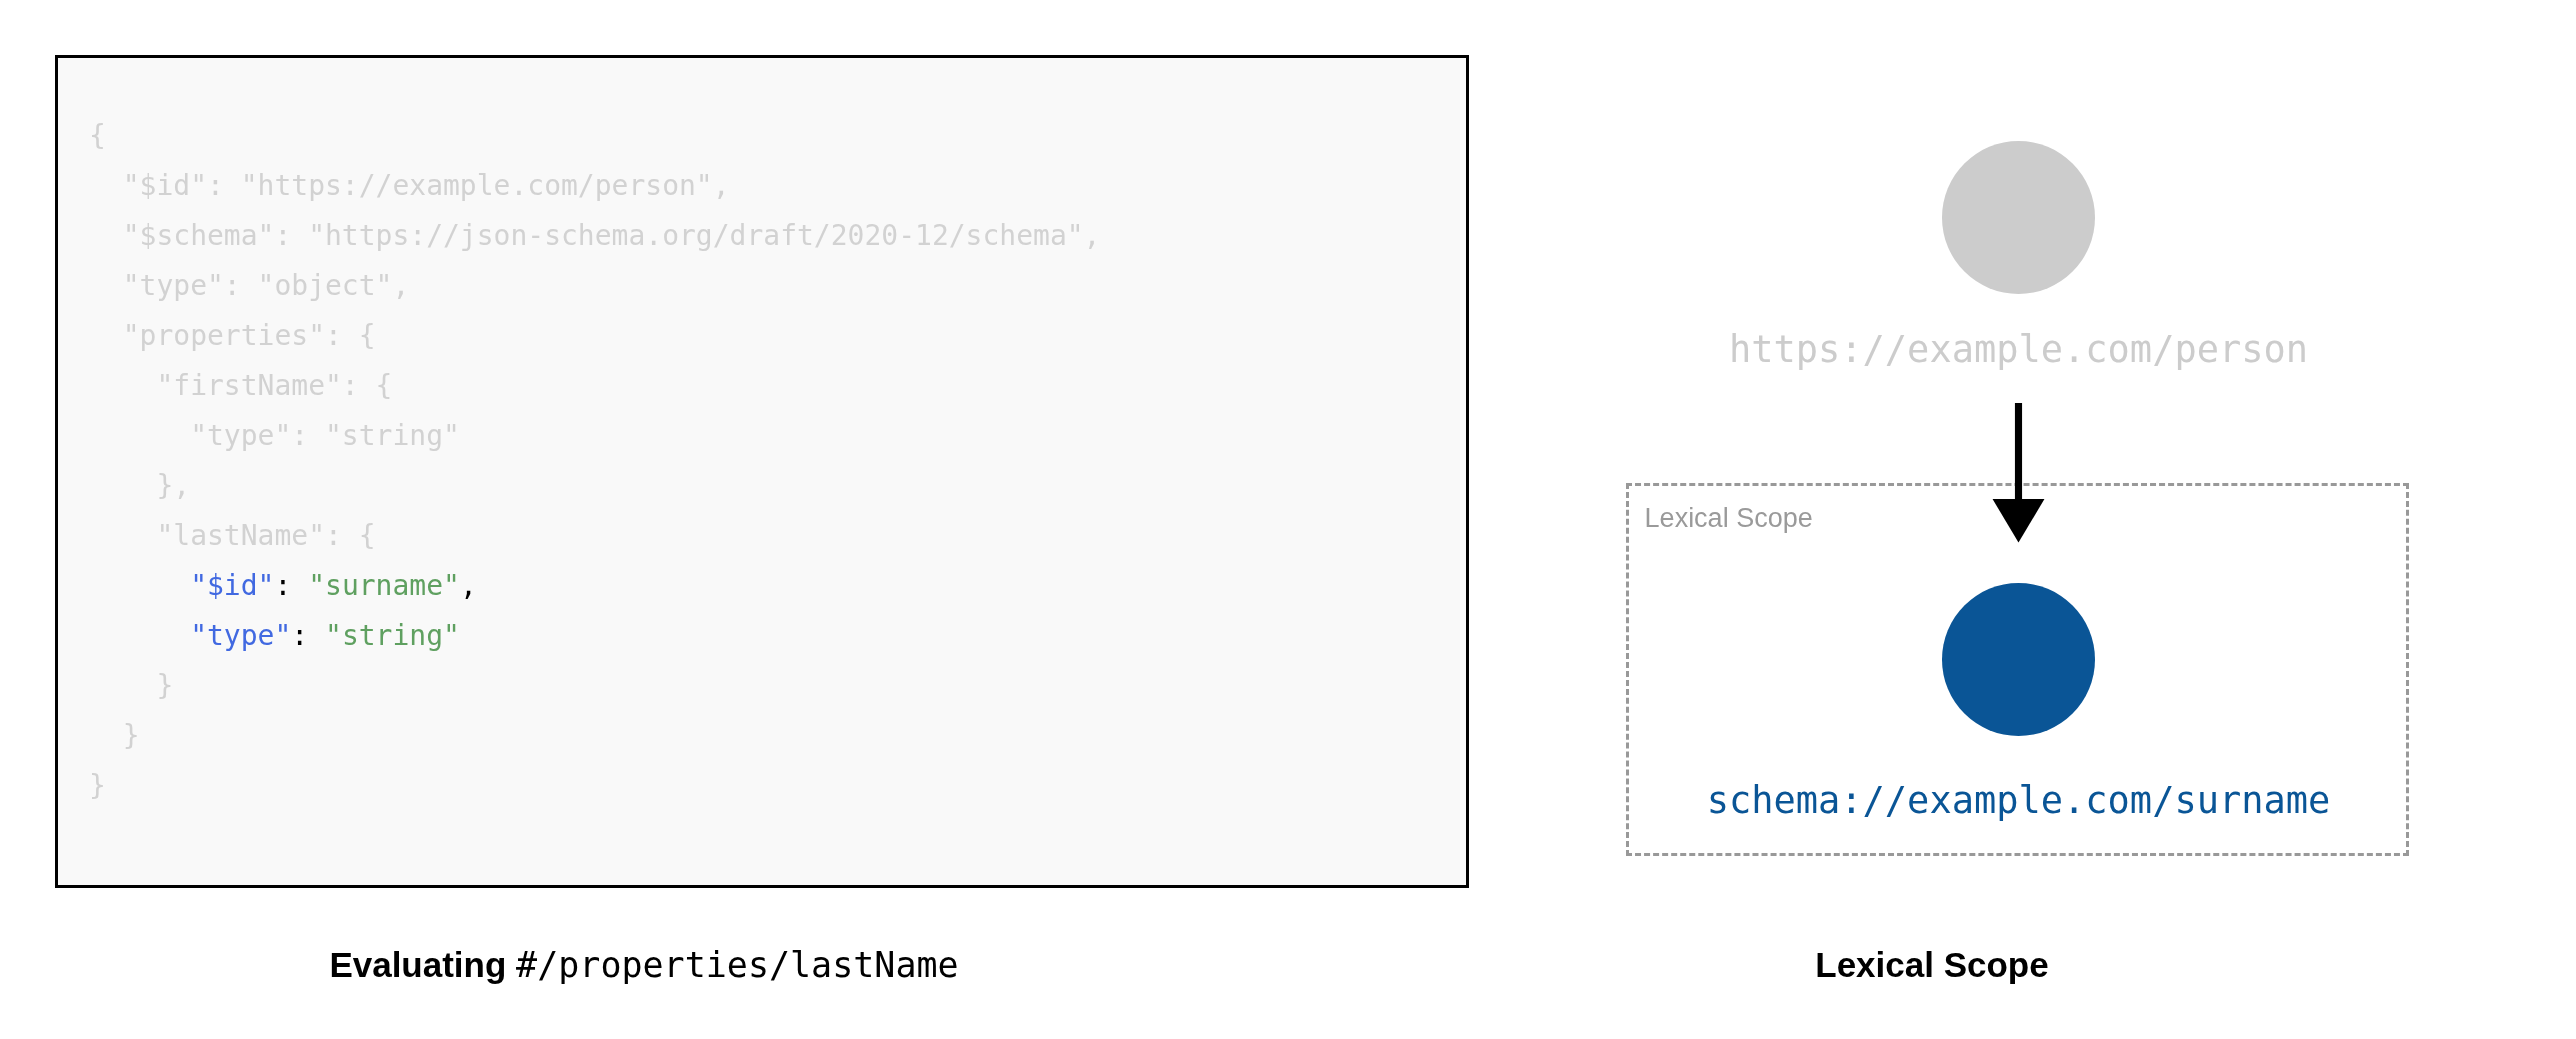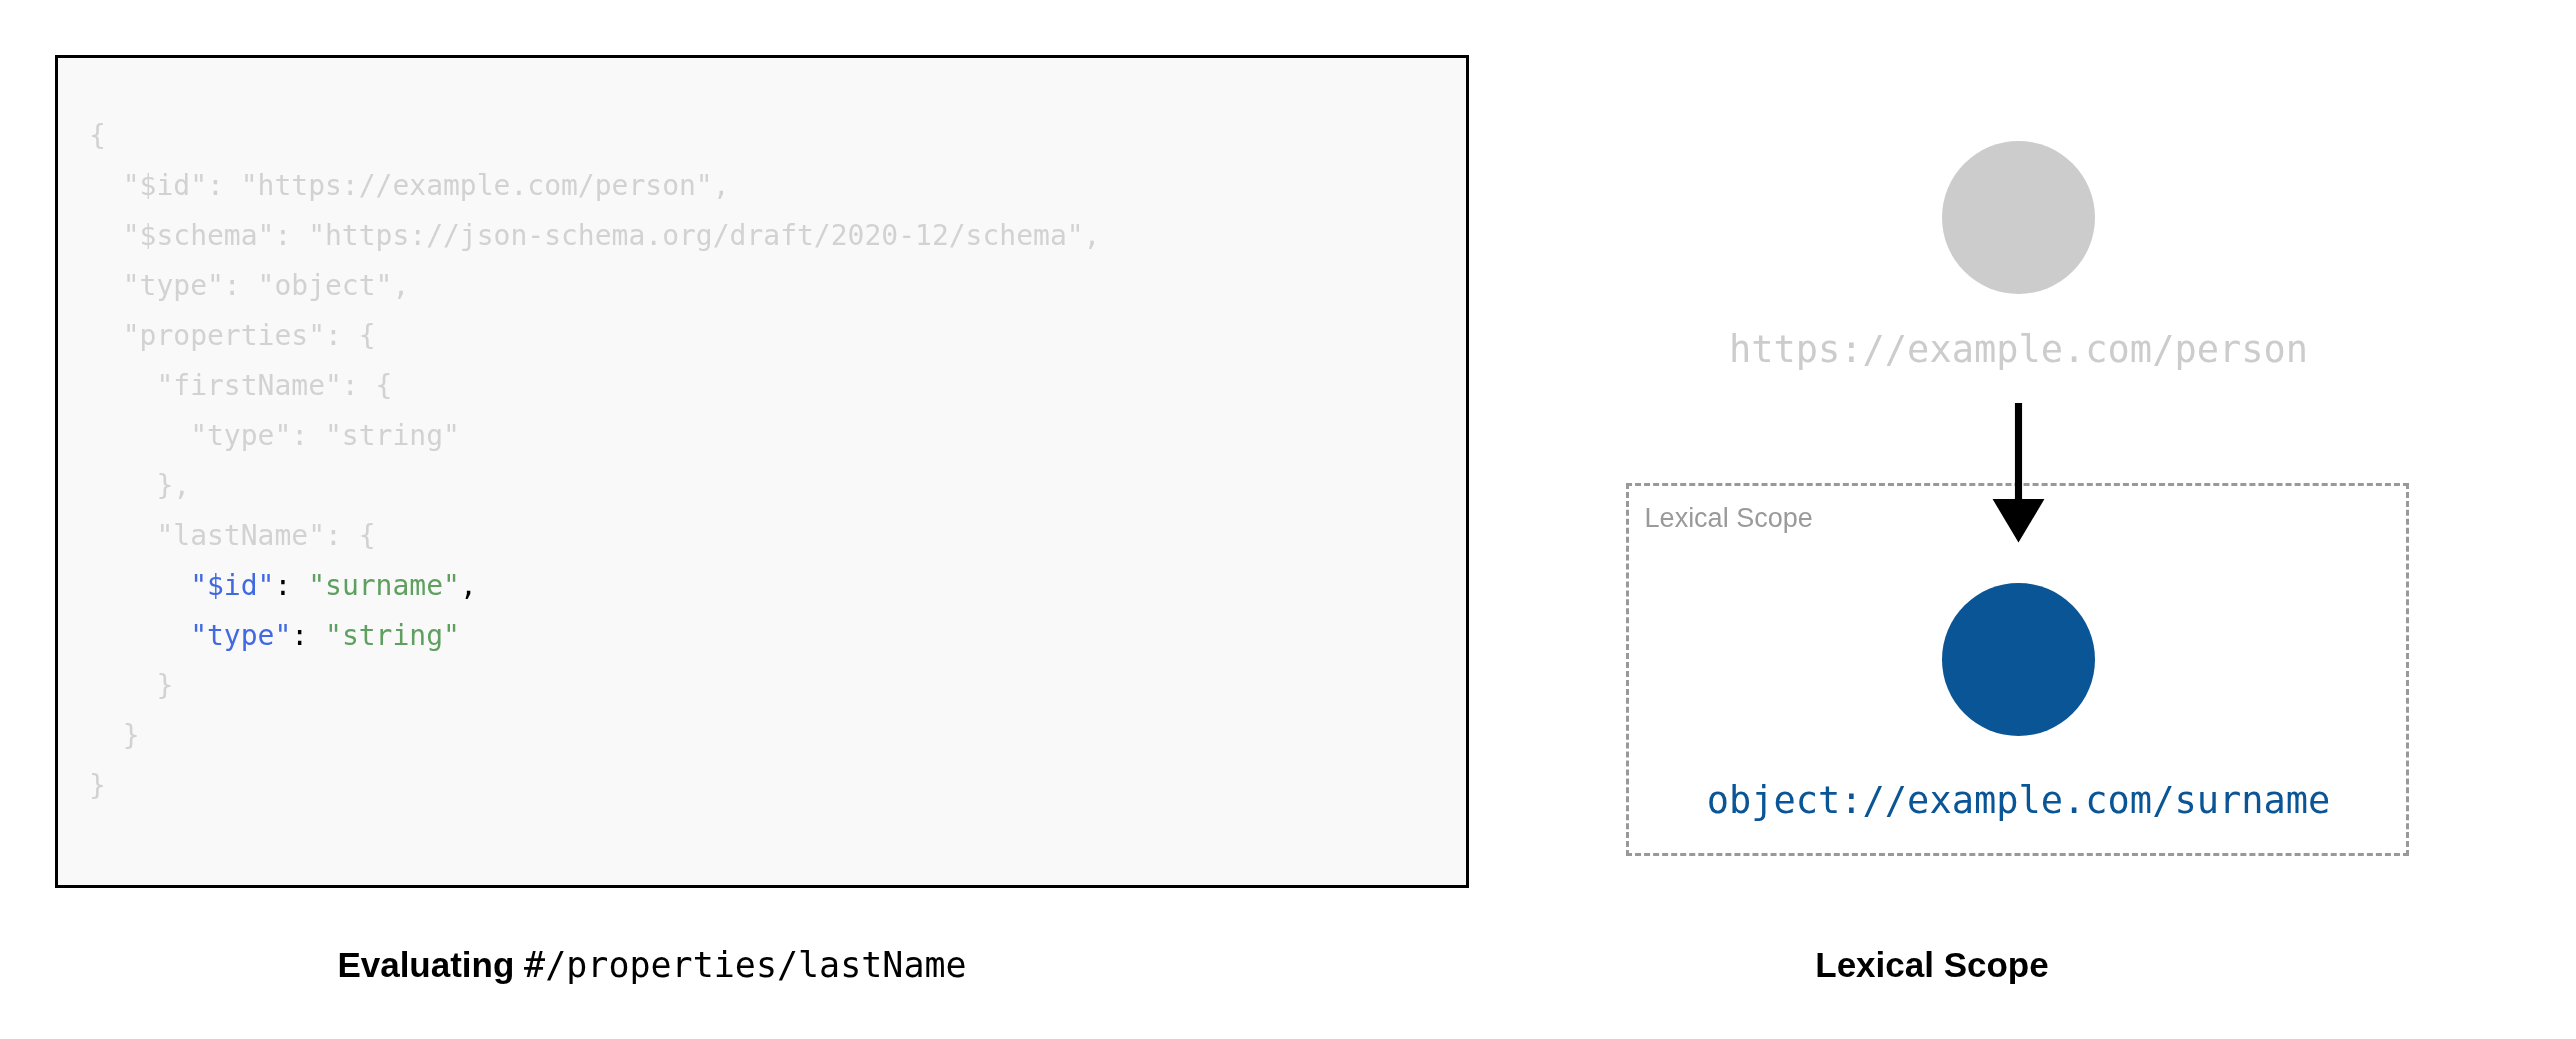--- a/index.html
+++ b/index.html
@@ -53,21 +53,20 @@
 
   #left-caption {
     position: absolute;
     left: 0;
     top: 945px;
     width: 1288px;
     text-align: center;
     font-size: 35px;
     color: #000000;
     white-space: nowrap;
-    padding-left: 8px;
   }
   #left-caption .cap-bold {
     font-family: "Liberation Sans", sans-serif;
     font-weight: bold;
   }
   #left-caption .cap-mono {
     font-family: "DejaVu Sans Mono", "Liberation Mono", monospace;
     font-weight: normal;
   }
 
@@ -182,18 +181,18 @@
   <svg id="scope-arrow" viewBox="0 0 140 225" xmlns="http://www.w3.org/2000/svg">
     <line x1="70" y1="0" x2="70" y2="170" stroke="#000000" stroke-width="11"></line>
     <polygon points="70,215 30,148 110,148" fill="#000000"></polygon>
   </svg>
 
   <div id="lexical-scope-box">
     <div id="lexical-scope-box-label">Lexical Scope</div>
   </div>
 
   <div id="inner-node-circle" class="node-circle"></div>
-  <div id="inner-node-label" class="node-label">object://example.com/surname</div>
+  <div id="inner-node-label" class="node-label">schema://example.com/surname</div>
 
   <div id="right-caption">Lexical Scope</div>
 
 </div>
 
 
 </body></html>

